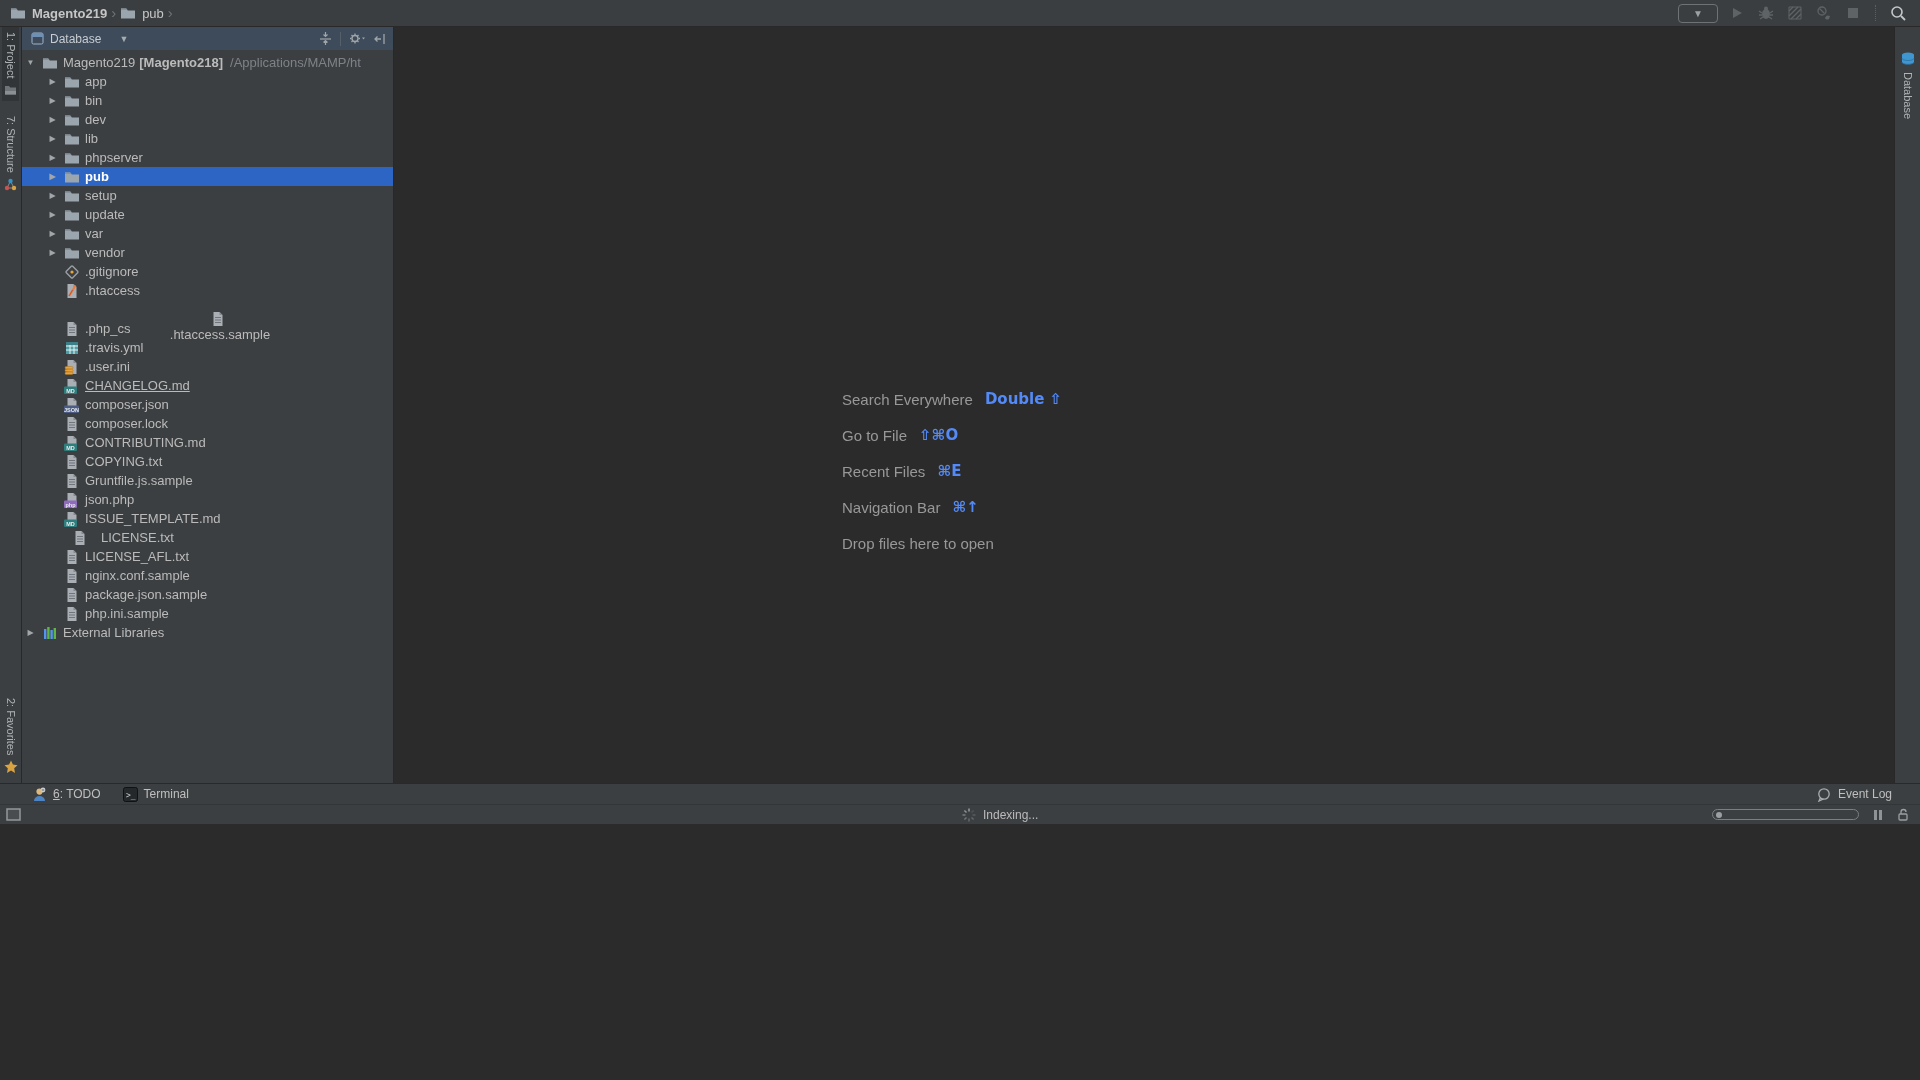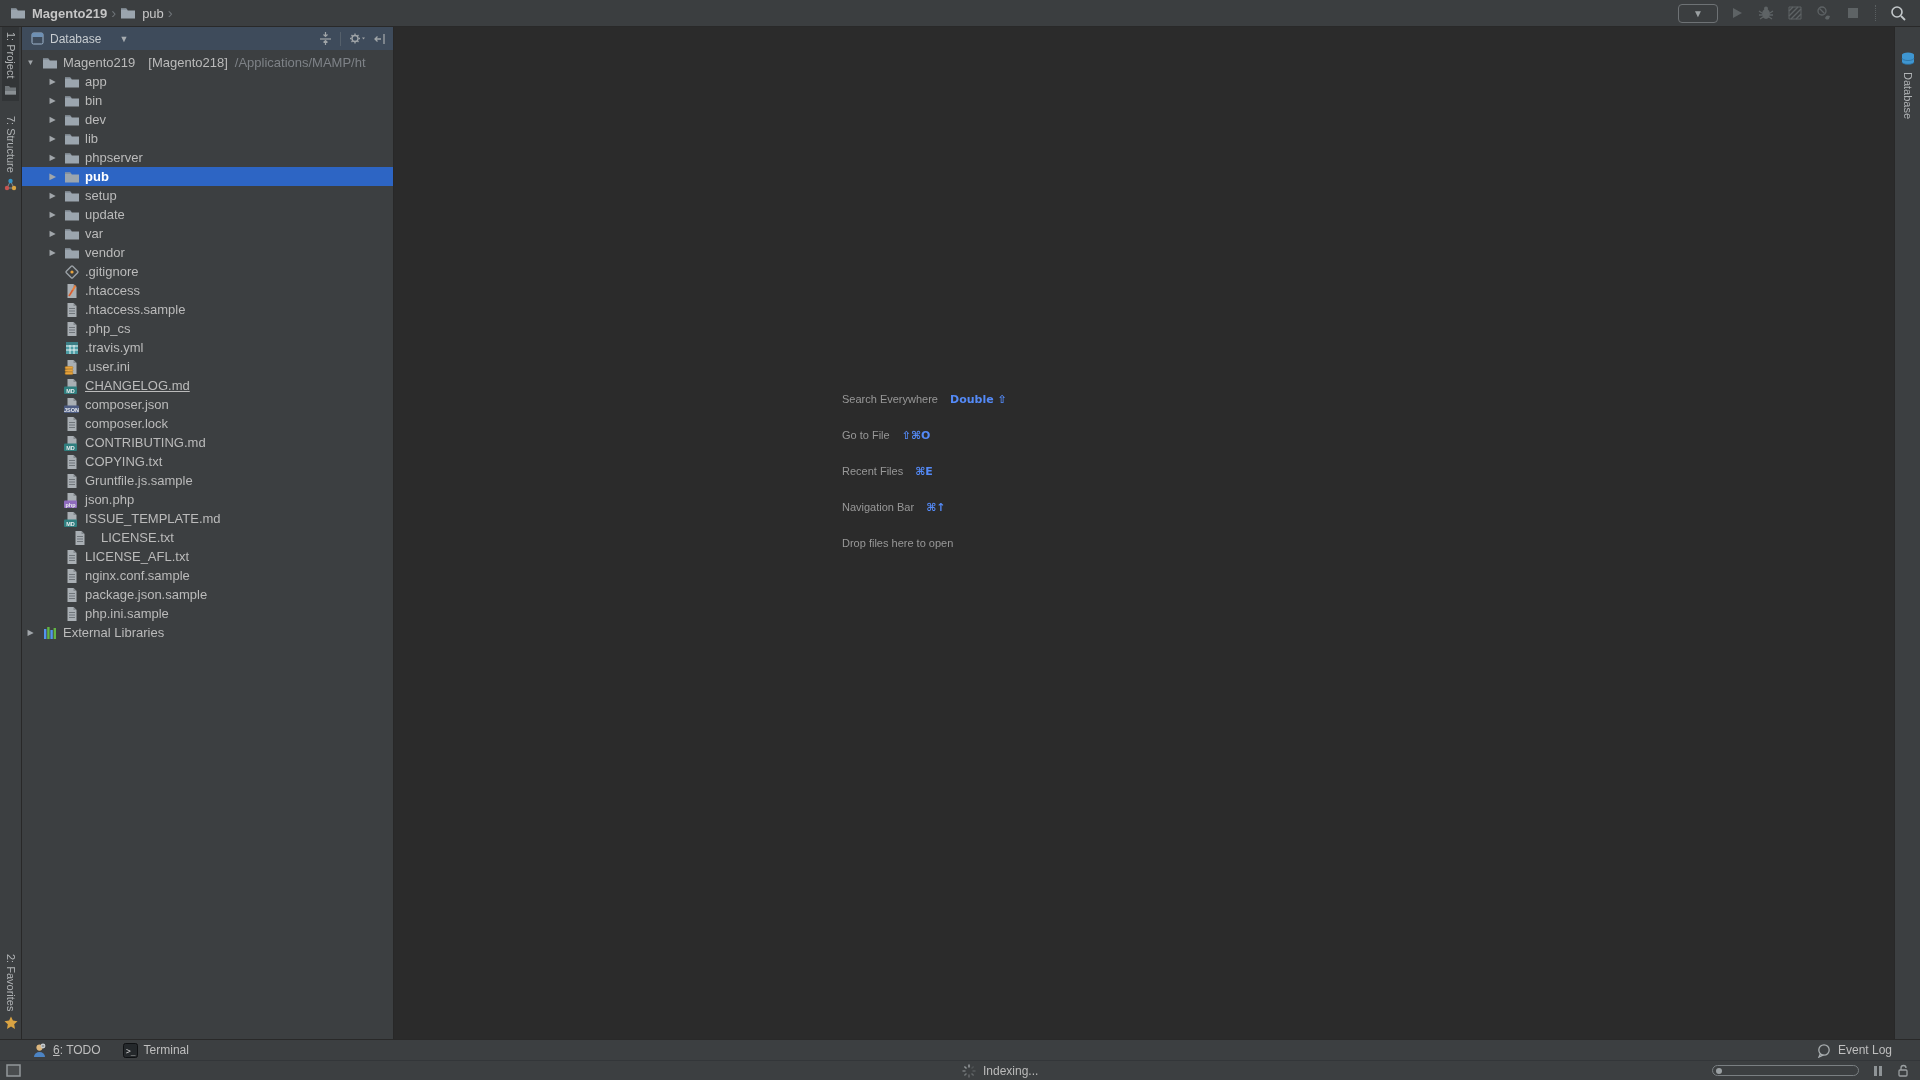--- a/index.html
+++ b/index.html
@@ -1,18 +1,18 @@
 <!DOCTYPE html>
 <html><head>
 <meta charset="utf-8">
 <style>
   * { margin:0; padding:0; box-sizing:border-box; }
   html,body { width:1920px; height:1080px; overflow:hidden; background:#2B2B2B;
     font-family:"Liberation Sans", sans-serif; -webkit-font-smoothing:antialiased; }
-  .app { width:1920px; height:1080px; display:flex; flex-direction:column; }
+  .app { width:1920px; height:824px; display:flex; flex-direction:column; }
 
   
   .titlebar { height:27px; background:#3B3E40; border-bottom:1px solid #292929;
     display:flex; align-items:center; justify-content:space-between; flex:0 0 auto; }
   .crumbs { display:flex; align-items:center; padding-left:10px; }
   .crumb { display:flex; align-items:center; gap:6px; margin-right:4px; }
   .crumb .lbl { font-size:13px; color:#C6C6C6; }
   .crumb.bold .lbl { font-weight:bold; }
   .crumb-sep { color:#6E7377; font-size:15px; margin:0 4px 2px 0; }
   .rtools { display:flex; align-items:center; gap:9px; padding-right:12px; }
@@ -43,27 +43,27 @@
   .ph-ico { display:flex; align-items:center; }
 
   .tree { flex:1 1 auto; overflow:hidden; padding-top:3px; position:relative; }
   .tree-row { height:19px; display:flex; align-items:center; font-size:13px;
     color:#BBBBBB; white-space:nowrap; cursor:default; }
   .tree-row .arrow { width:11px; flex:0 0 11px; font-size:8px; color:#A1A6AA;
     text-align:center; margin-right:6px; }
   .tree-row .t-ico { width:16px; flex:0 0 16px; height:16px; margin-right:5px;
     display:flex; align-items:center; justify-content:center; }
   .tree-row.selected { background:#2D65C4; color:#FFFFFF; font-weight:bold; }
-  .tree-row .sfx { font-weight:normal; margin-left:13px; }
+  .tree-row .sfx { font-weight:bold; margin-left:4px; }
   .tree-row .path { color:#7E8287; margin-left:7px; }
 
   
   .editor { flex:1 1 auto; background:#2B2B2B; position:relative; }
   .shortcuts { position:absolute; left:448px; top:363px; }
-  .sc-row { height:18px; margin-bottom:18px; font-size:11px; display:flex; align-items:center; }
+  .sc-row { height:18px; margin-bottom:18px; font-size:15px; display:flex; align-items:center; }
   .sc-label { color:#989898; }
   .sc-keys { color:#548AF7; margin-left:12px; font-weight:bold;
     font-family:"DejaVu Sans", sans-serif; }
 
   
   .bottombar { height:21px; background:#3C3F41; border-top:1px solid #292929;
     display:flex; align-items:center; flex:0 0 auto; font-size:12px; color:#BFBFBF; }
   .bb-left { display:flex; align-items:center; gap:22px; margin-left:32px; }
   .bb-item { display:flex; align-items:center; gap:6px; cursor:default; }
   .bb-item u { text-decoration:underline; }
@@ -348,21 +348,21 @@
             <span class="t-ico">
               <svg width="16" height="16">
                 <path d="M3.5 1 h6 l3 3 v11 h-9 z" fill="#A9AFB4"></path>
                 <path d="M9.5 1 l3 3 h-3 z" fill="#83898E"></path>
                 <path d="M5 13 C7 10 9 7 11.5 2.5" stroke="#E87E3C" stroke-width="2" fill="none"></path>
                 <path d="M5 13 C6.5 11 7.5 9 8.5 7" stroke="#C94F3C" stroke-width="1" fill="none"></path>
               </svg>
             </span>
             <span>.htaccess</span>
           </div>
-          <div class="tree-row" style="padding-left: 25px;">
+          <div class="tree-row" style="padding-left: 25px; flex-direction: column;">
             <span class="arrow"></span>
             <span class="t-ico">
               <svg width="16" height="16">
                 <path d="M3.5 1 h6 l3 3 v11 h-9 z" fill="#A9AFB4"></path>
                 <path d="M9.5 1 l3 3 h-3 z" fill="#83898E"></path>
                 <g fill="#6F757A">
                   <rect x="5" y="6" width="6" height="1"></rect>
                   <rect x="5" y="8.5" width="6" height="1"></rect>
                   <rect x="5" y="11" width="6" height="1"></rect>
                 </g>

